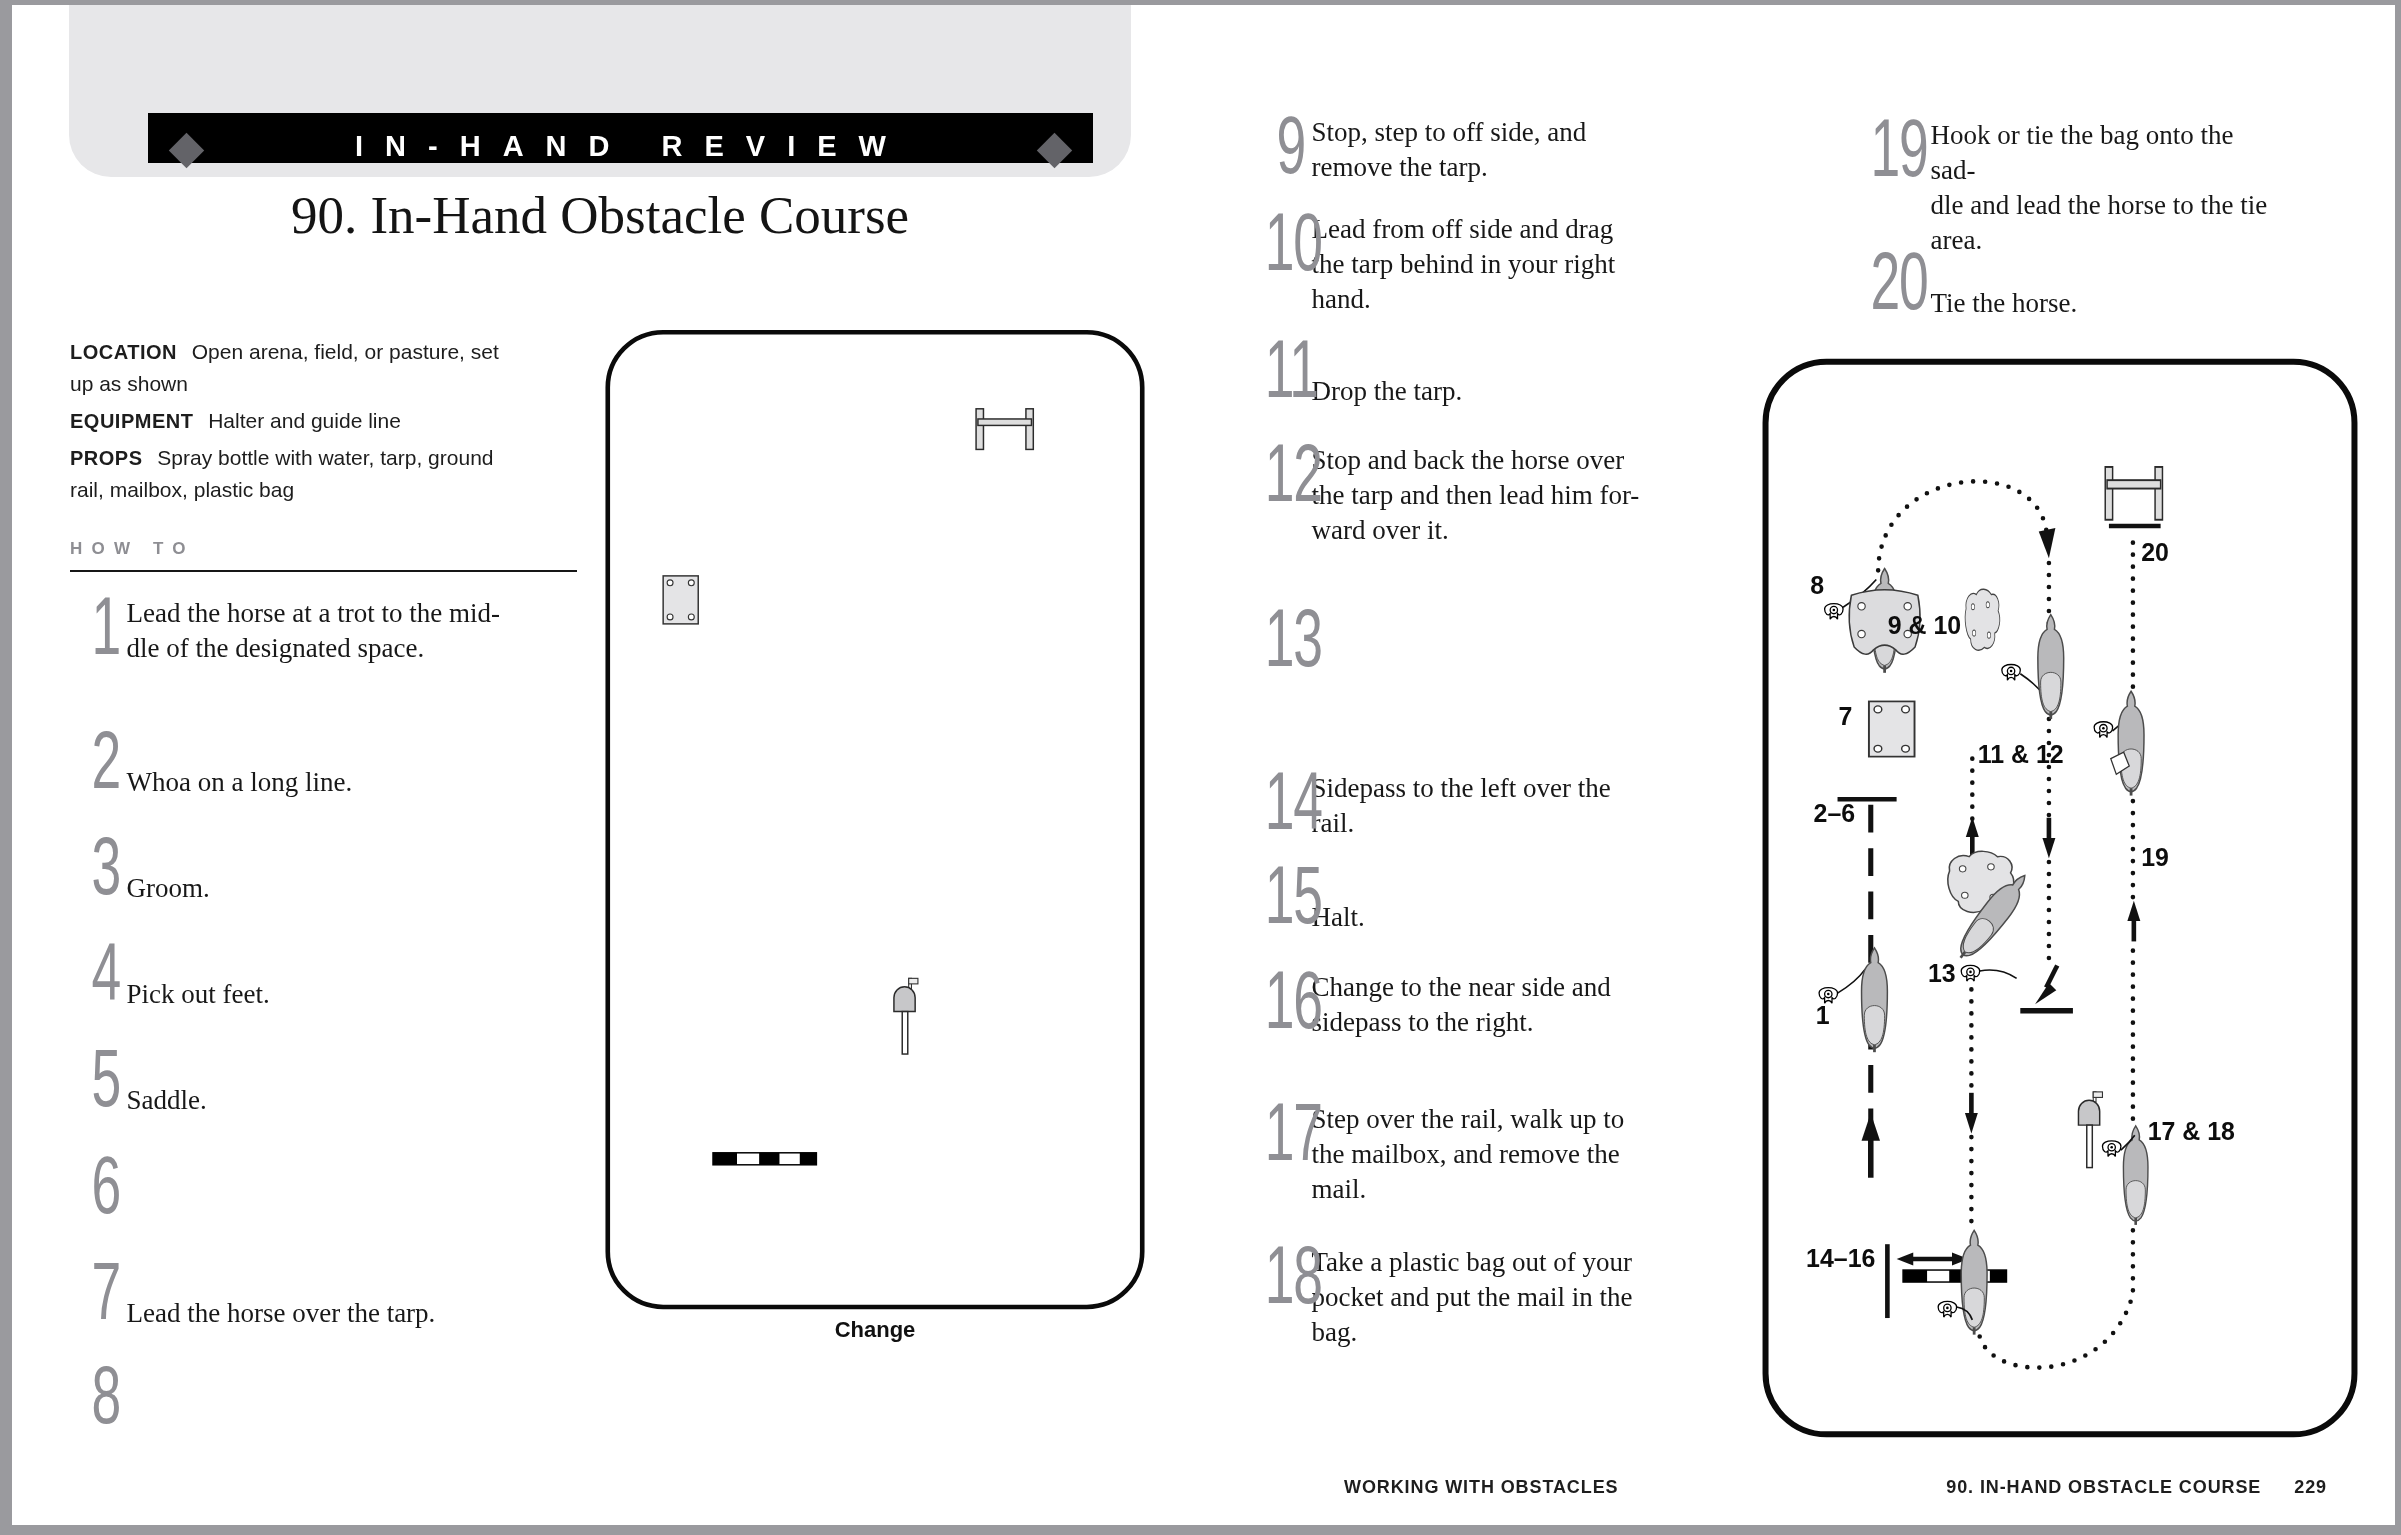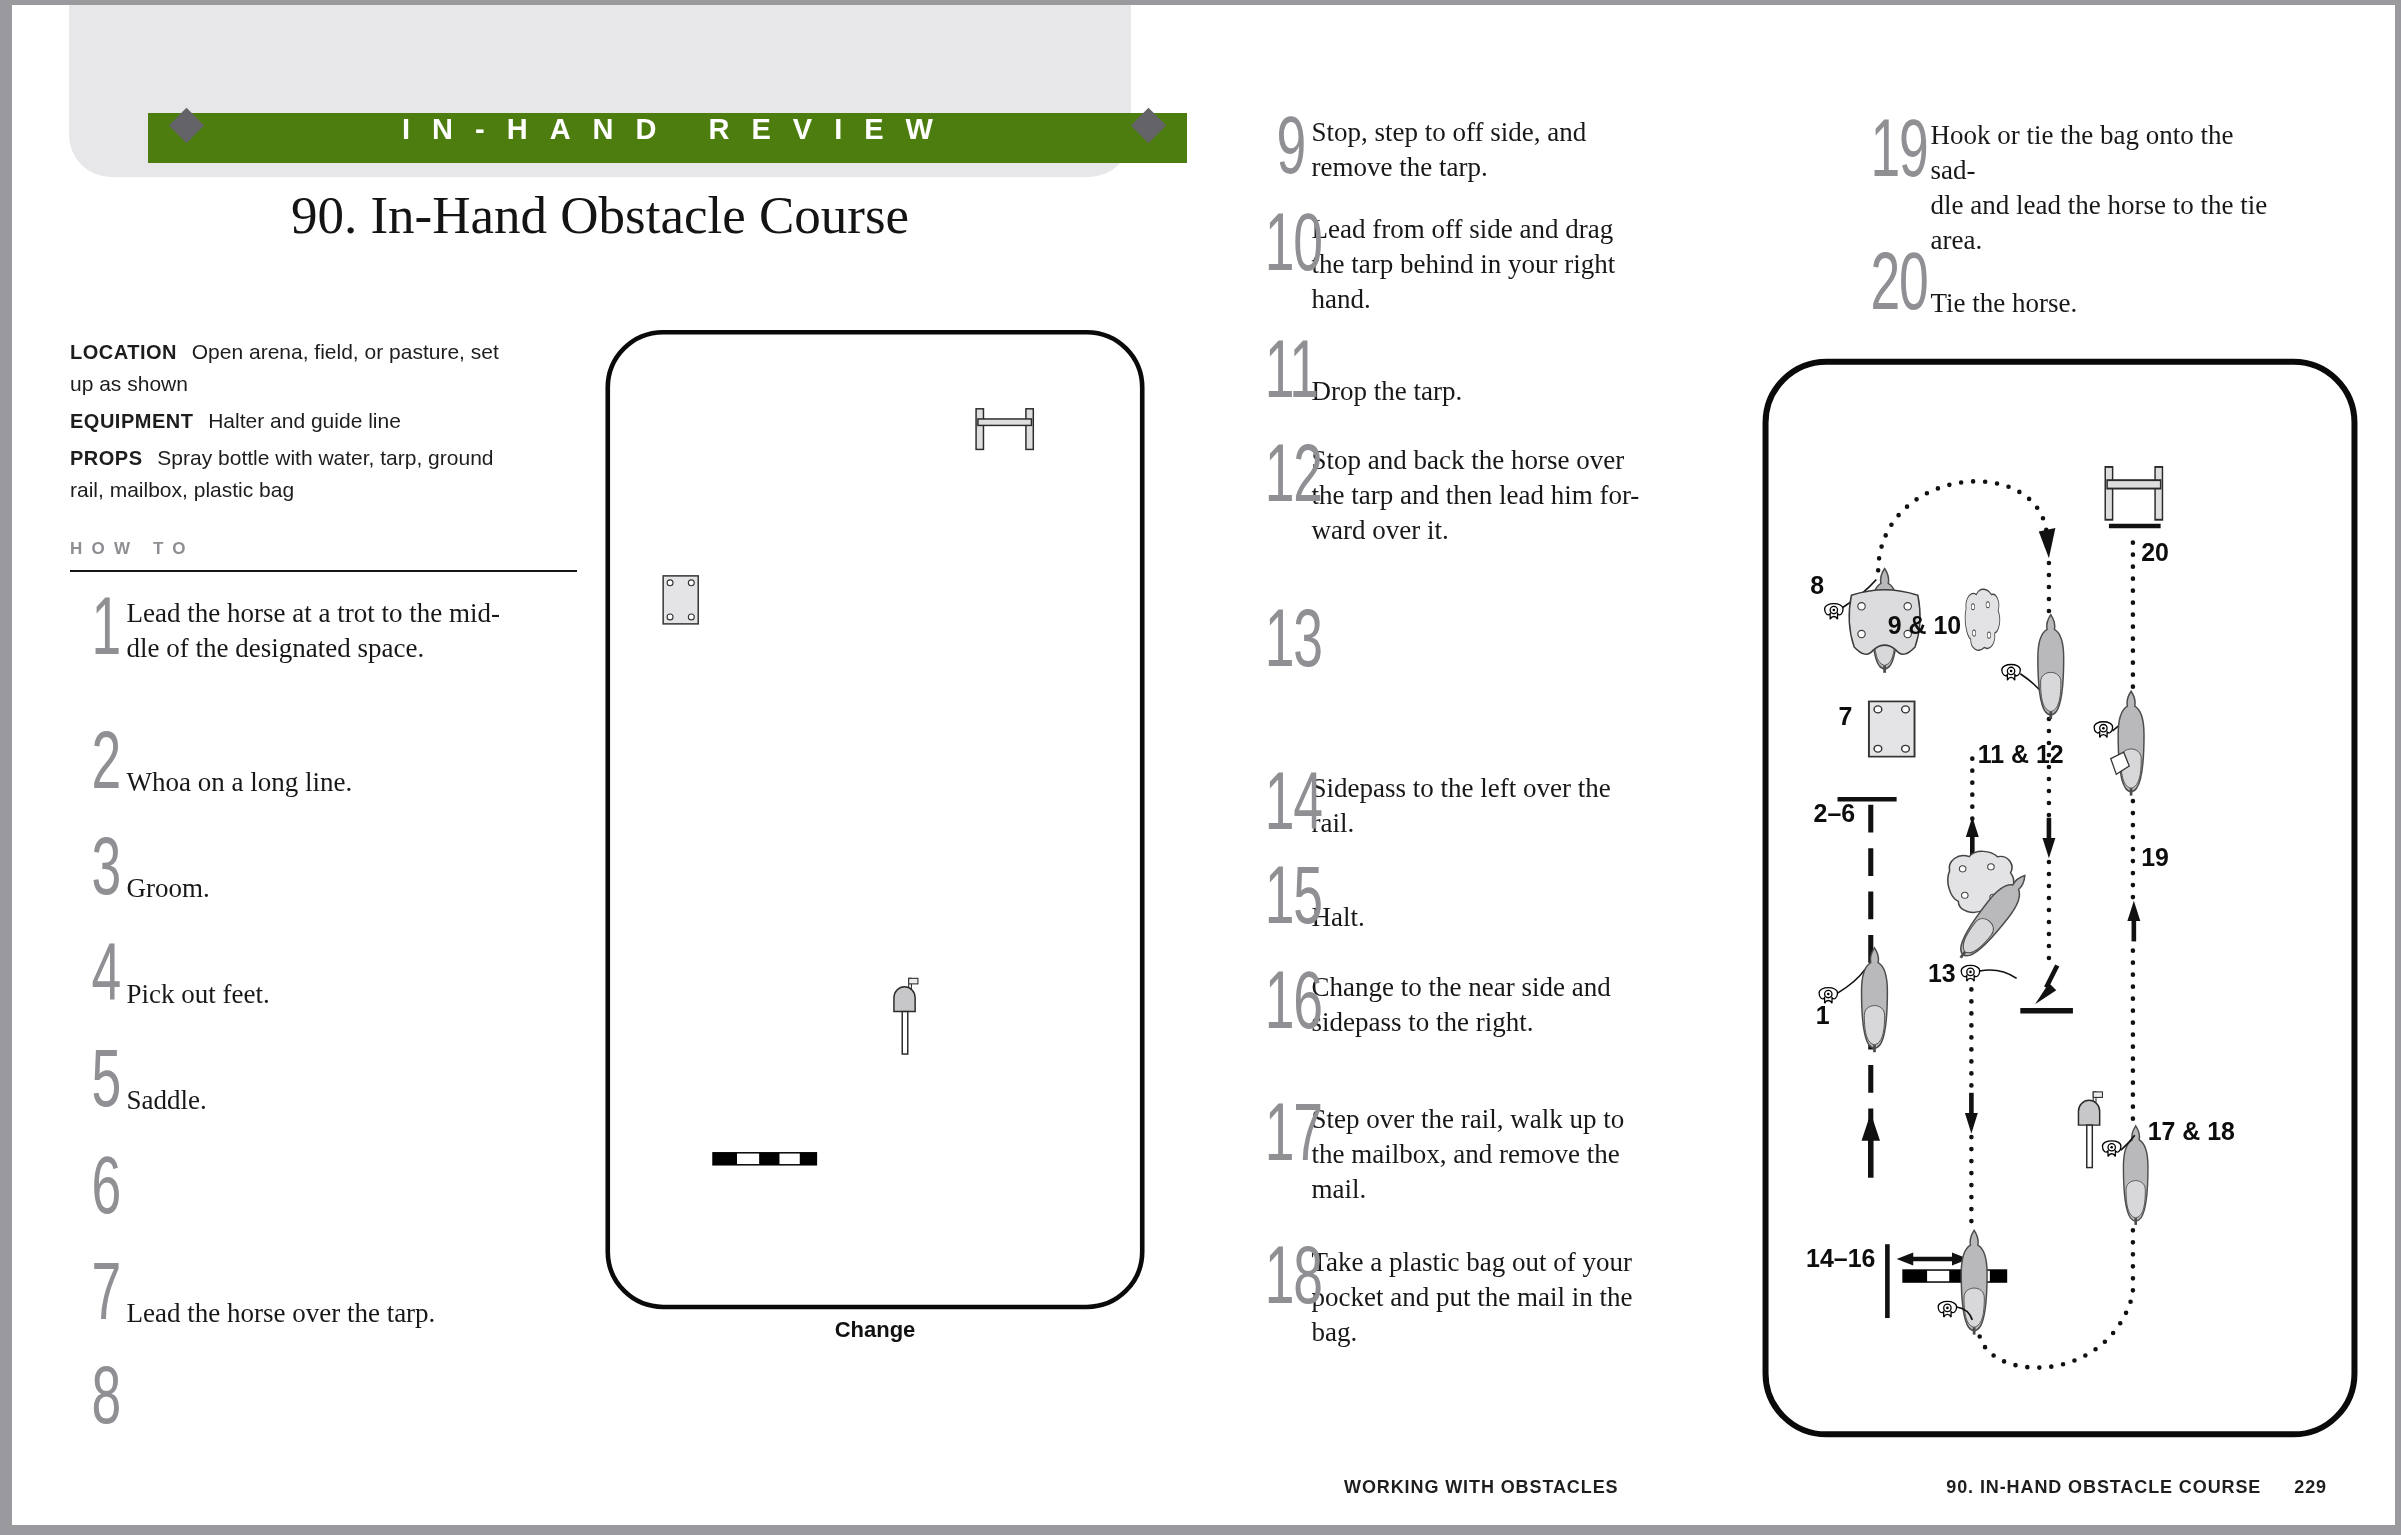--- a/index.html
+++ b/index.html
@@ -8,22 +8,22 @@
   
   .edge{position:absolute;background:#9a9a9e;}
   .edge.t{left:0;top:0;width:2401px;height:4.6px;}
   .edge.b{left:0;bottom:0;width:2401px;height:11px;}
   .edge.l{left:0;top:0;width:12px;height:1536px;}
   .edge.r{right:0;top:0;width:6.5px;height:1536px;}
 
   
   .header-box{position:absolute;left:69px;top:4.6px;width:1062px;height:172px;
               background:#e7e7e9;border-radius:0 0 42px 42px;}
-  .banner{position:absolute;left:148px;top:113px;width:1039px;height:50px;background:#4d7c0f;
-          display:flex;align-items:flex-start;box-sizing:border-box;padding:0 26px;}
+  .banner{position:absolute;left:148px;top:113px;width:945px;height:50px;background:#000000;
+          display:flex;align-items:flex-end;box-sizing:border-box;padding:0 26px;}
   .diamond{width:25px;height:25px;background:#636368;transform:rotate(45deg);flex:none;}
   .banner-title{flex:1;text-align:center;color:#ffffff;font-weight:bold;font-size:29px;
                 letter-spacing:22px;padding-left:22px;white-space:nowrap;}
   .page-title{position:absolute;left:69px;top:185px;width:1062px;text-align:center;
               font-family:"Liberation Serif",serif;font-size:53px;color:#141414;}
 
   
   .details{position:absolute;left:70px;top:336px;width:494px;font-size:21px;line-height:31px;color:#1d1d1d;}
   .detail{margin:0 0 5.5px 0;}
   .detail-label{font-weight:bold;font-size:20px;letter-spacing:0.5px;padding-right:14.8px;}

